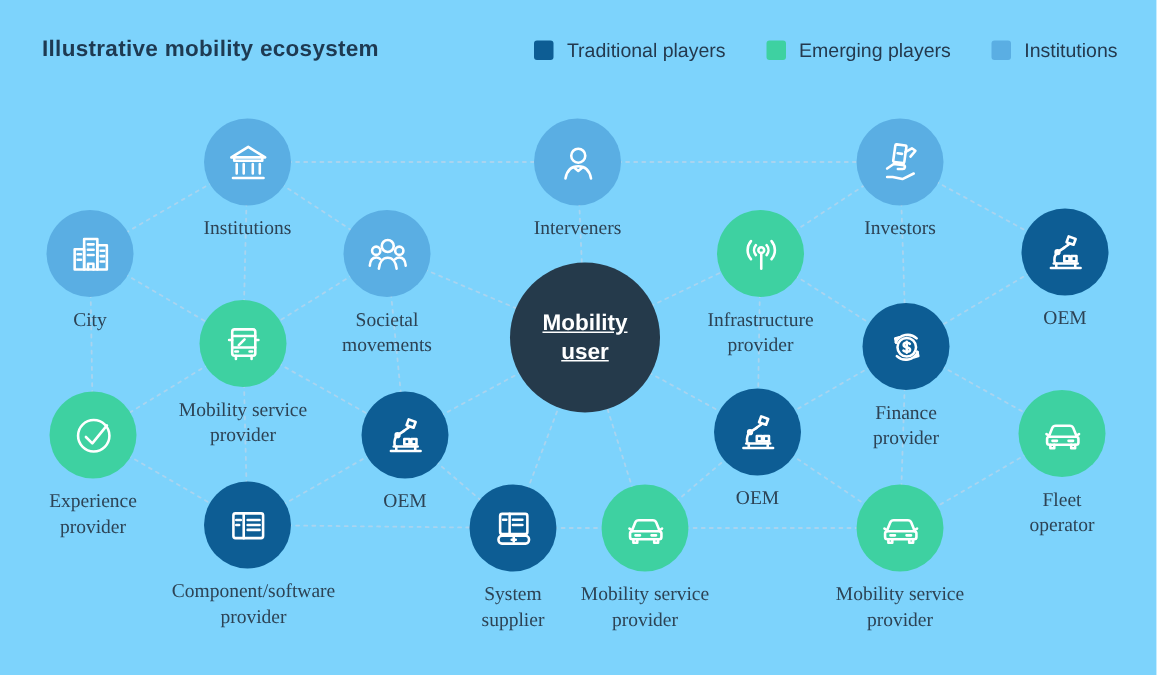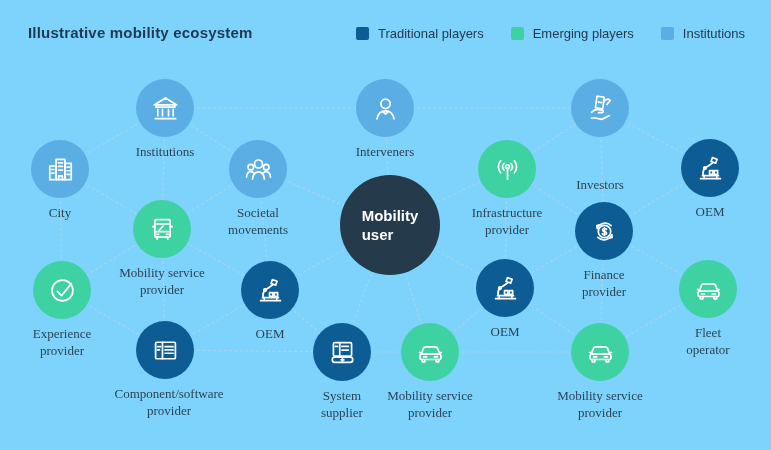--- a/index.html
+++ b/index.html
@@ -19,21 +19,21 @@
   .circle{
     position:absolute;border-radius:50%;
     display:flex;align-items:center;justify-content:center;
   }
   .circle svg{display:block;}
   .node-label{
     position:absolute;width:170px;text-align:center;
     font-size:13px;line-height:16.5px;color:#2d4355;font-family:Liberation Serif, serif;
   }
   .center-label{
-    color:#ffffff;font-size:15px;font-weight:bold;line-height:19px;text-align:left;
+    color:#ffffff;font-size:15px;font-weight:bold;line-height:19px;text-align:center;text-decoration:underline;
   }
 </style>
 </head>
 <body>
 
 <div class="canvas">
   <h1 class="title">Illustrative mobility ecosystem</h1>
   <div class="legend" id="legend">
       <div class="legend-item">
         <span class="swatch" style="background: rgb(13, 93, 148);"></span>
@@ -114,21 +114,21 @@
           <svg viewBox="0 0 24 24" width="33" height="33" fill="none" stroke="#ffffff" stroke-width="1.25" stroke-linecap="round" stroke-linejoin="round">
             <g transform="rotate(8 12 8)">
               <rect x="8.8" y="3.4" width="5.4" height="8.6" rx=".6"></rect>
               <path d="M10.4 7.6h2.2"></path>
             </g>
             <path d="M14.2 6.8l3.2-1.8 1.7 1.2-2.4 2.8"></path>
             <path d="M5.4 14.8l3.2-2.2 4.8.6c1 .4.7 1.8-.4 1.8h-2.4"></path>
             <path d="M5.4 18.9h2.7l4.7 1 5.5-2.7"></path>
           </svg>
         </div>
-        <div class="node-label" style="left: 515px; top: 144px; margin-top: 33px;">Investors</div>
+        <div class="node-label" style="left: 515px; top: 144px;">Investors</div>
       </div>
       <div class="node">
         <div class="circle" style="left: 31px; top: 140px; width: 58px; height: 58px; background: rgb(90, 174, 227);">
           <svg viewBox="0 0 24 24" width="33" height="33" fill="none" stroke="#ffffff" stroke-width="1.25" stroke-linecap="round" stroke-linejoin="round">
             <rect x="8.8" y="4.6" width="6.4" height="14.8"></rect>
             <rect x="4.2" y="9.6" width="4.6" height="9.8"></rect>
             <rect x="15.2" y="7.6" width="4.6" height="11.8"></rect>
             <path d="M10.6 7.2h2.8M10.6 9.8h2.8M10.6 12.4h2.8M5.6 12h1.7M5.6 14.7h1.7M16.8 10.3h1.7M16.8 12.9h1.7M16.8 15.5h1.7"></path>
             <path d="M10.7 19.4v-2.8h2.6v2.8"></path>
           </svg>

